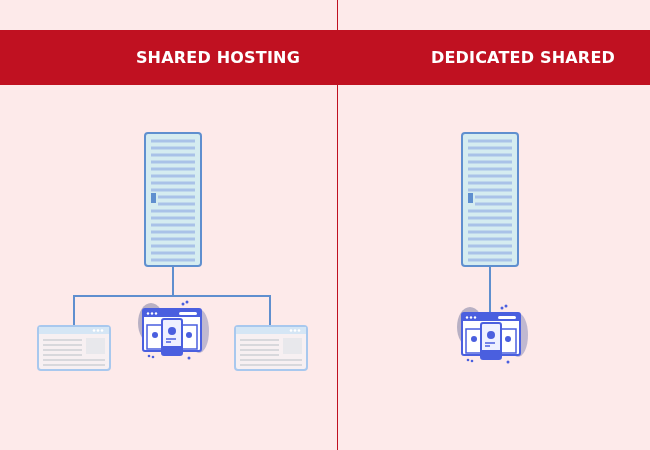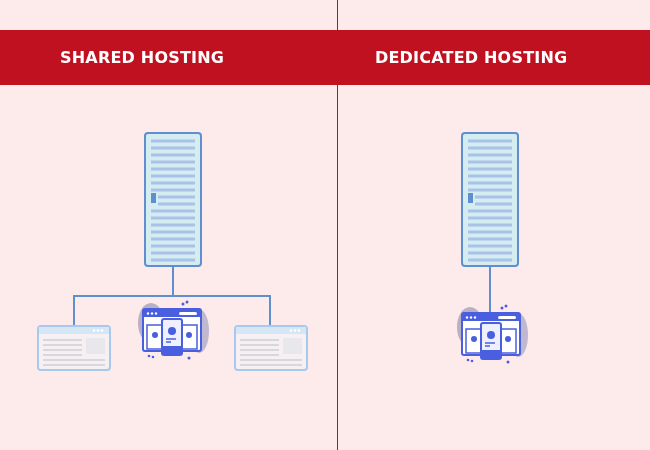--- a/index.html
+++ b/index.html
@@ -1,30 +1,30 @@
 <!DOCTYPE html>
 <html><head>
 <meta charset="utf-8">
 <style>
   html, body { margin: 0; padding: 0; }
   body { width: 650px; height: 450px; position: relative; overflow: hidden; background: #fdeaea; font-family: "DejaVu Sans", sans-serif; }
   .divider { position: absolute; left: 337px; top: 0; width: 1px; height: 450px; background: #c01020; }
   .header { position: absolute; left: 0; top: 30px; width: 650px; height: 55px; background: #c01121; }
-  .title { position: absolute; top: 30px; height: 55px; line-height: 55px; color: #fff; font-weight: bold; font-size: 16px; letter-spacing: 0.2px; text-align: left; }
+  .title { position: absolute; top: 30px; height: 55px; line-height: 55px; color: #fff; font-weight: bold; font-size: 16px; letter-spacing: 0.2px; text-align: right; }
   .t1 { left: 60px; width: 240px; }
   .t2 { left: 375px; width: 240px; }
   svg { position: absolute; left: 0; top: 0; }
 </style>
 </head>
 <body>
 
 <div class="divider"></div>
 <div class="header"></div>
 <div class="title t1">SHARED HOSTING</div>
-<div class="title t2">DEDICATED HOSTING</div>
+<div class="title t2">DEDICATED SHARED</div>
 
 <svg width="650" height="450" viewBox="0 0 650 450">
   <defs>
     <g id="server">
       <rect x="0" y="0" width="56" height="133" rx="3" fill="#d5ecf0" stroke="#5f8fcf" stroke-width="2"></rect>
       <g stroke="#a9c2e8" stroke-width="3">
         <line x1="6" y1="8" x2="50" y2="8"></line>
           <line x1="6" y1="15" x2="50" y2="15"></line>
         <line x1="6" y1="22" x2="50" y2="22"></line>
           <line x1="6" y1="29" x2="50" y2="29"></line>

